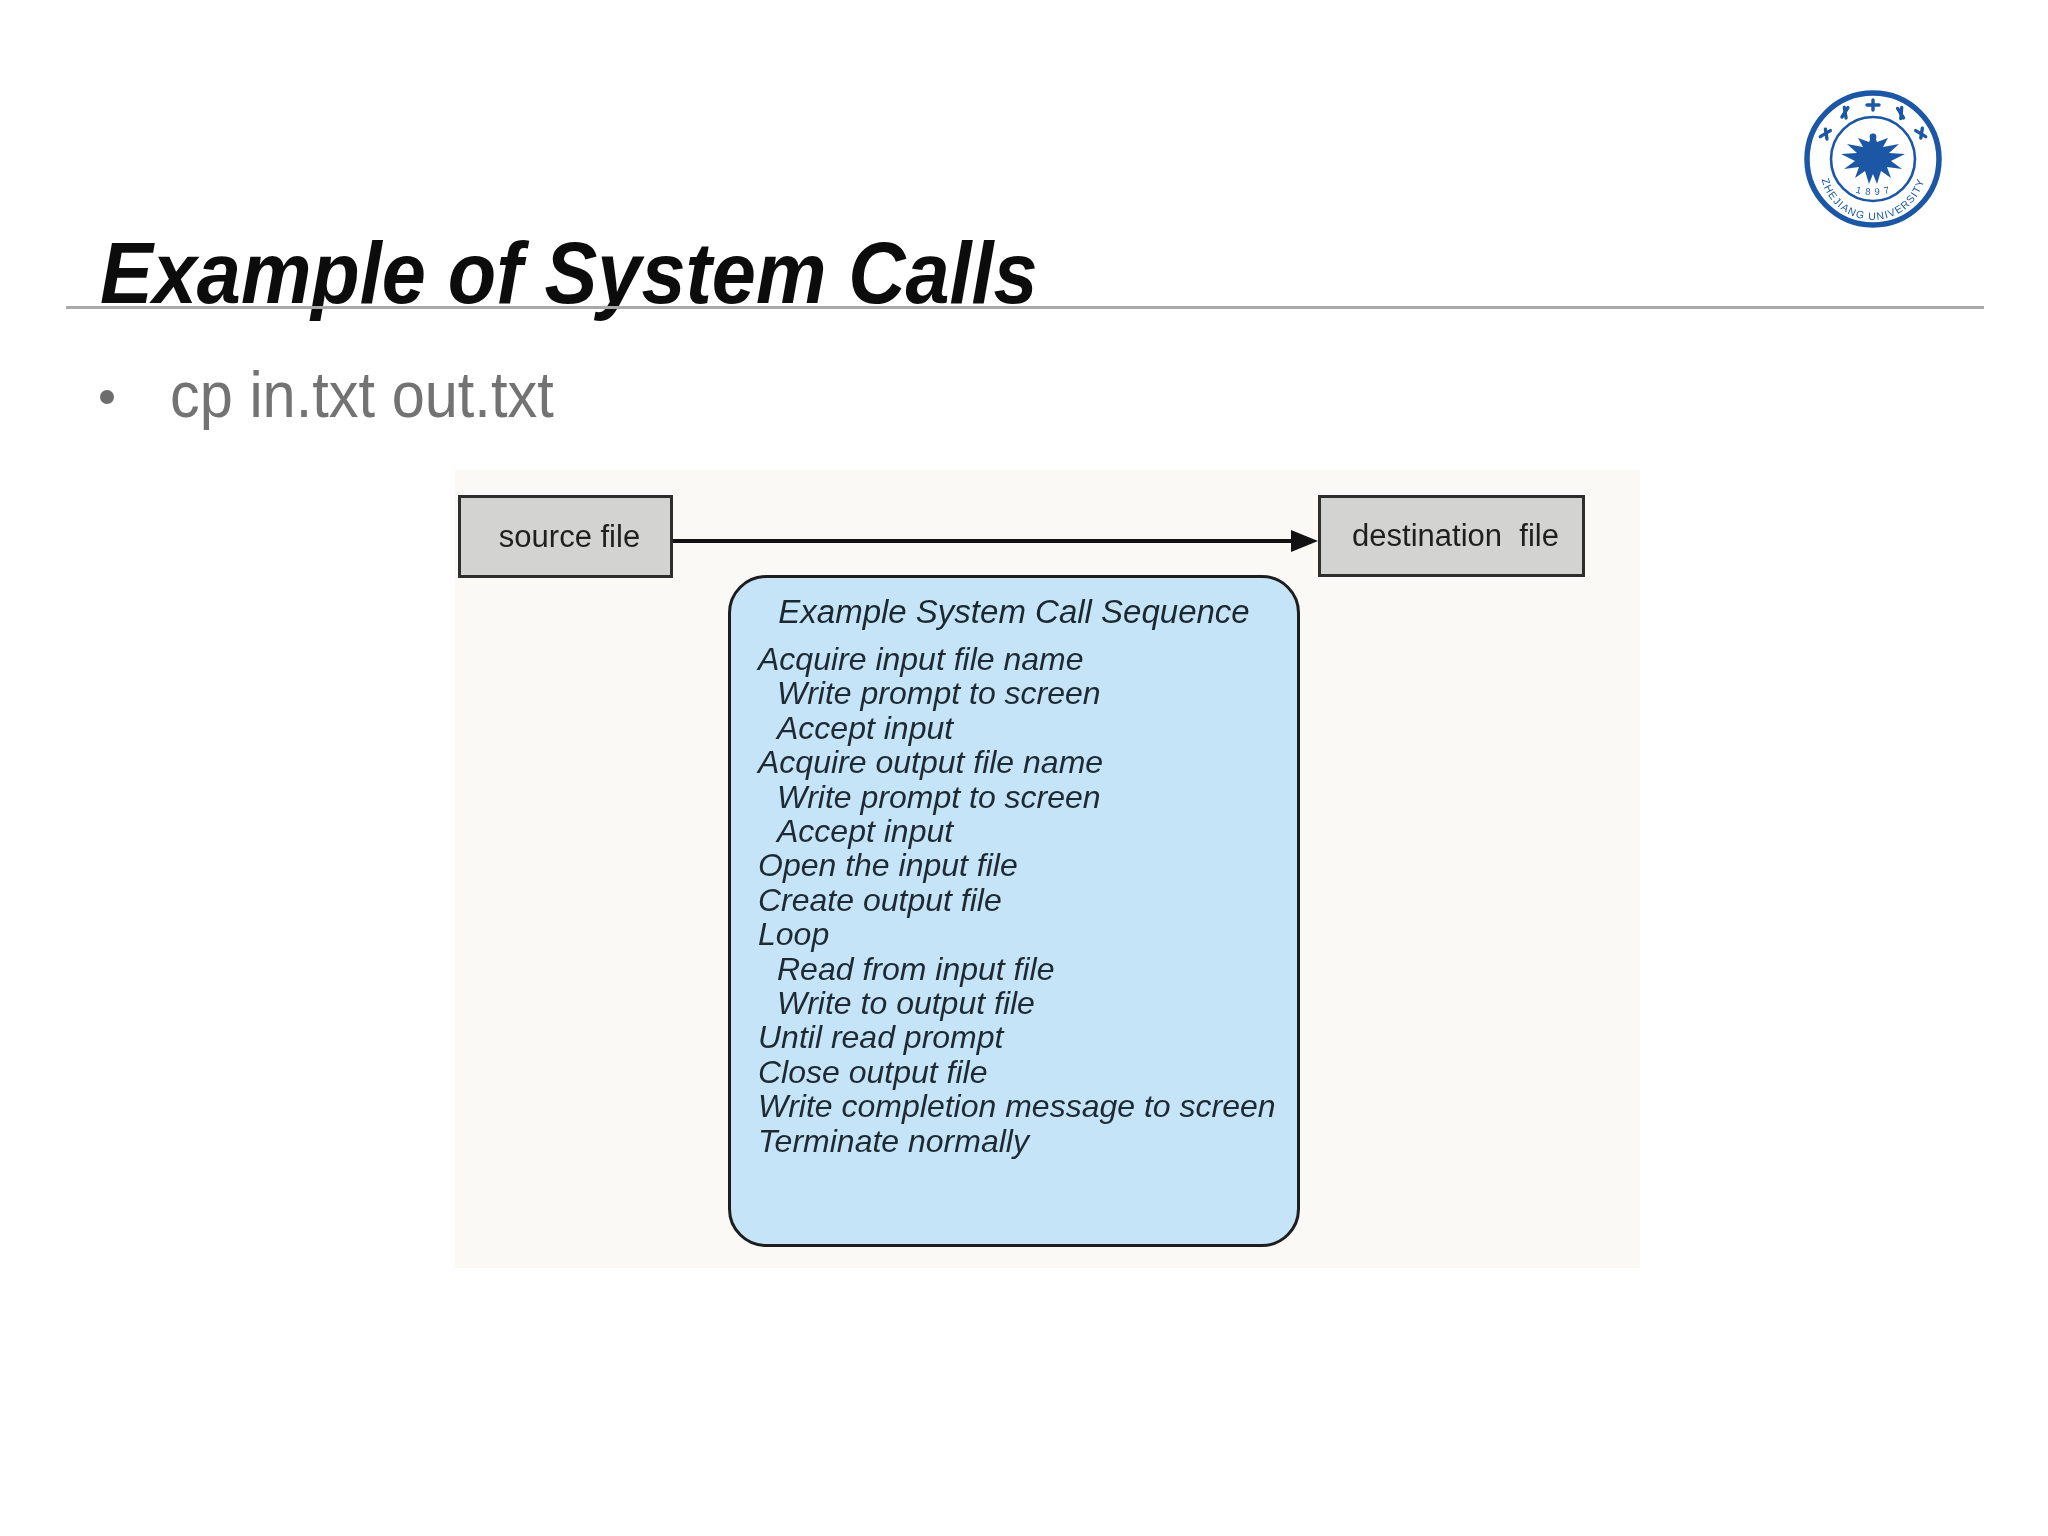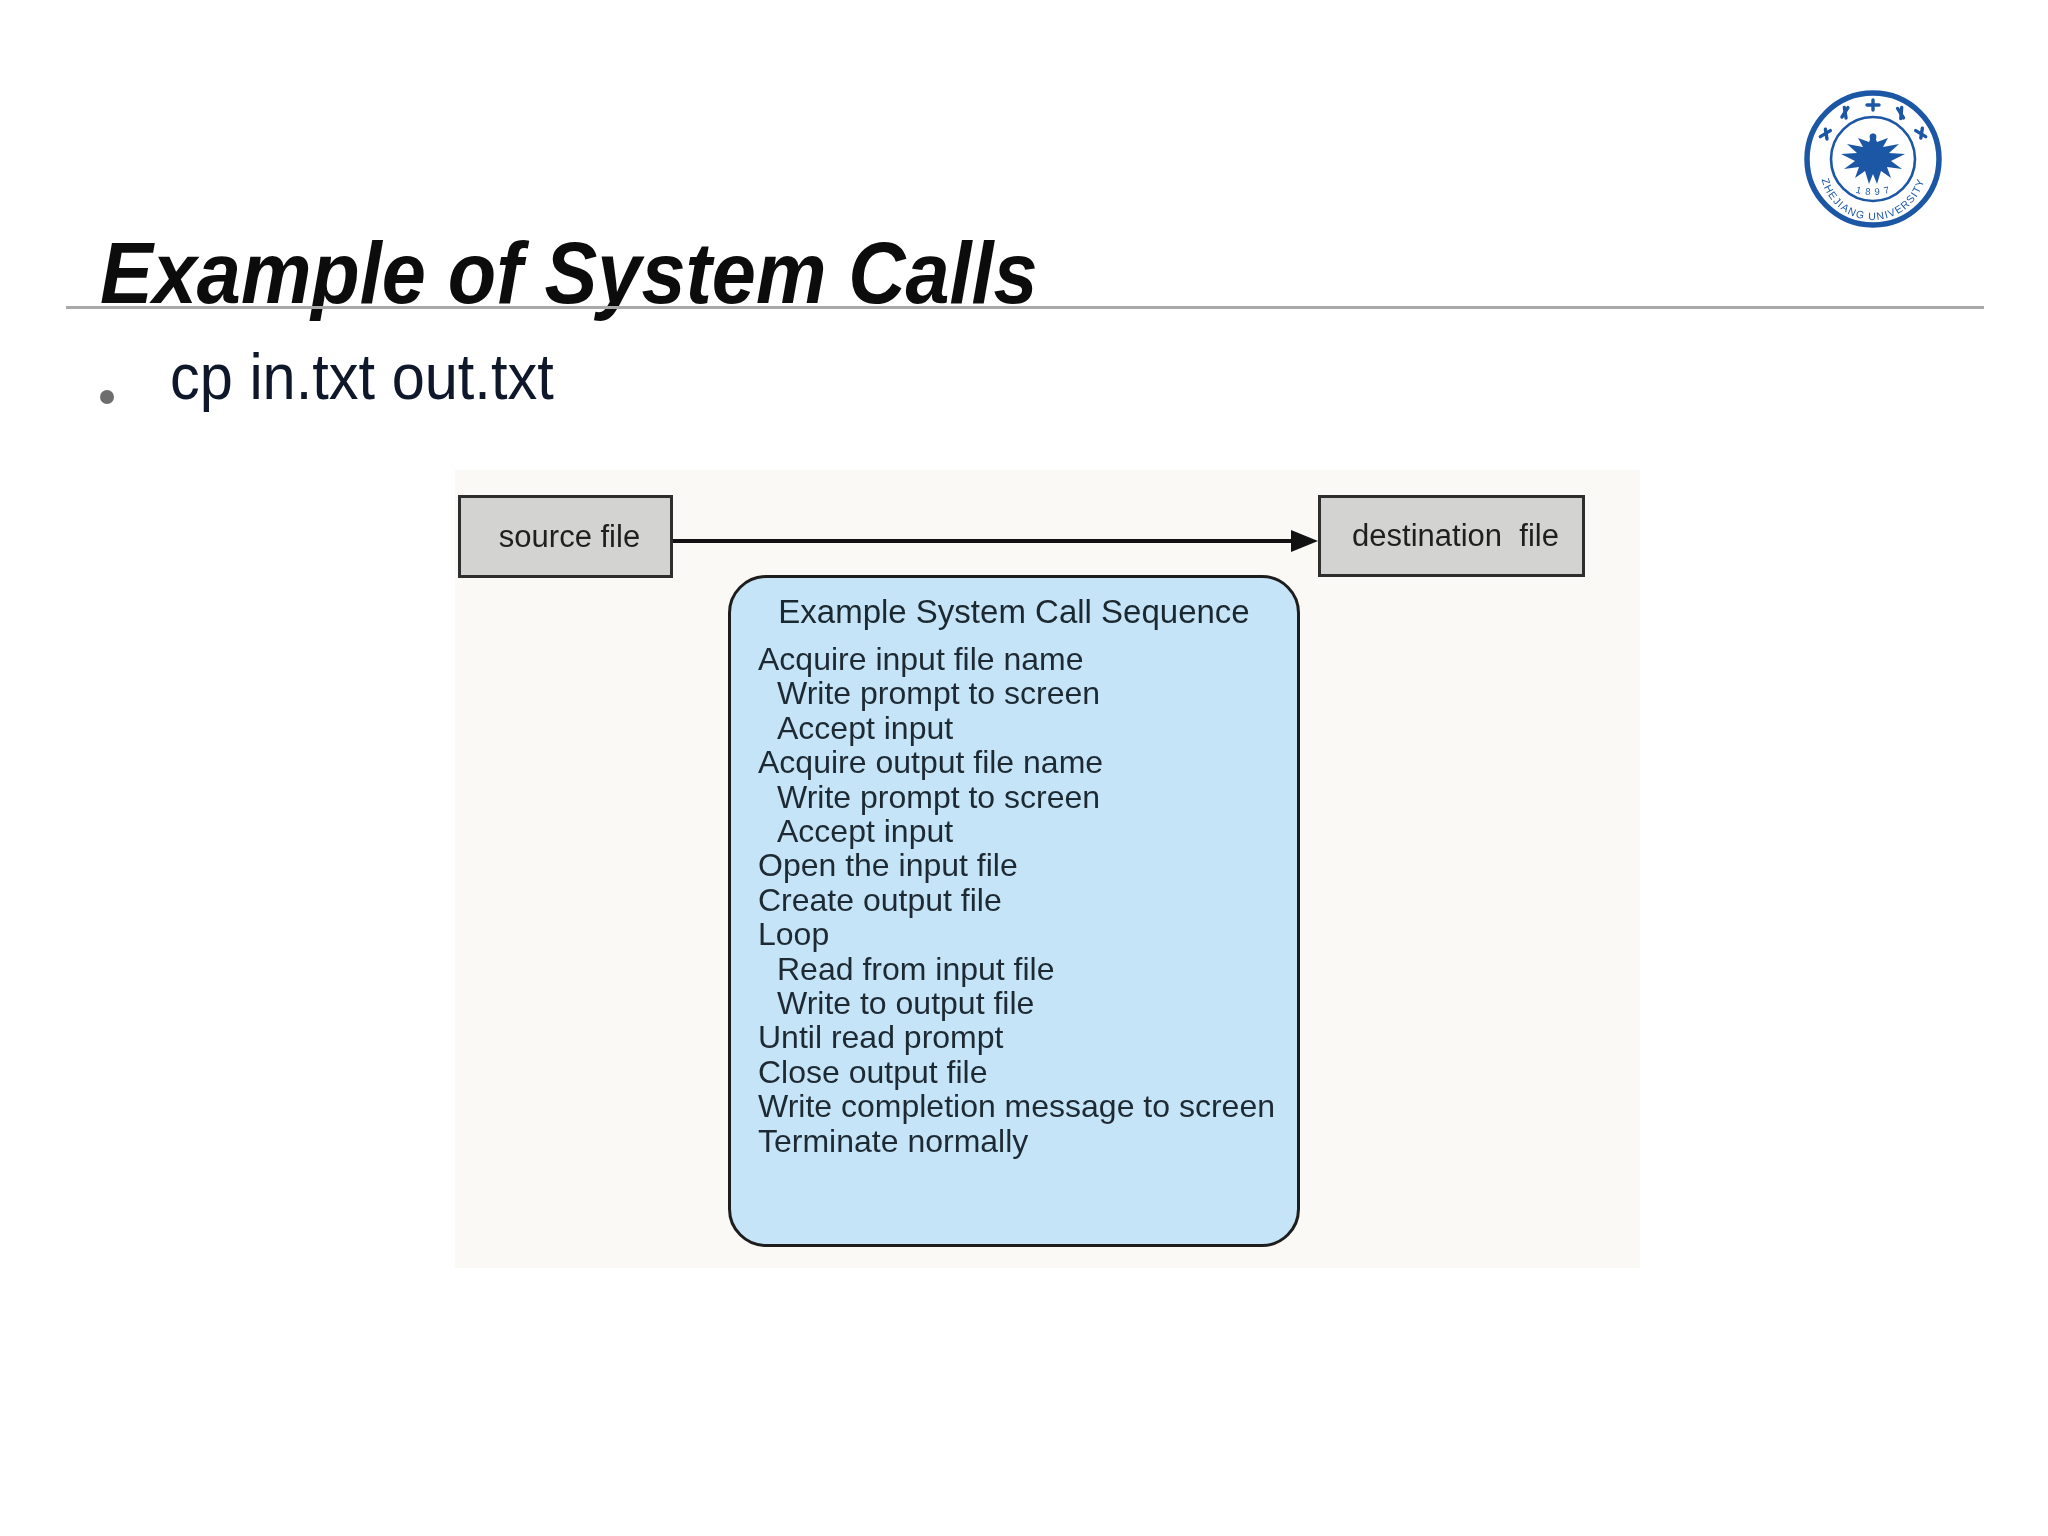--- a/index.html
+++ b/index.html
@@ -7,41 +7,41 @@
          font-family:"Liberation Sans", sans-serif;}
 
   .title{position:absolute;left:100px;top:170px;font-size:88px;line-height:88px;
          color:#0c0c0c;white-space:nowrap;font-style:italic;}
   .title .condense{display:inline-block;transform:scaleX(0.90);transform-origin:0 50%;}
 
   .divider{position:absolute;left:66px;top:306px;width:1918px;height:3px;background:#a9a9a9;}
 
   .bullet-dot{position:absolute;left:100px;top:390px;width:14px;height:14px;border-radius:50%;
               background:#6d6d6d;}
-  .bullet-text{position:absolute;left:170px;top:345px;font-size:64px;line-height:64px;
-               color:#0f172a;white-space:nowrap;}
+  .bullet-text{position:absolute;left:170px;top:363px;font-size:64px;line-height:64px;
+               color:#737373;white-space:nowrap;}
   .bullet-text .condense{display:inline-block;transform:scaleX(0.93);transform-origin:0 50%;}
 
   .figure-panel{position:absolute;left:455px;top:470px;width:1185px;height:798px;
                 background:#faf9f6;}
 
   .file-box{position:absolute;display:flex;align-items:center;justify-content:center;
             box-sizing:border-box;border:3px solid #2e2e2e;background:#d3d3d2;padding-left:8px;}
   .file-box.source{left:458px;top:495px;width:215px;height:83px;}
   .file-box.destination{left:1318px;top:495px;width:267px;height:82px;}
   .file-box .label{font-size:31px;color:#1f1f1f;white-space:pre;}
 
   .arrow-line{position:absolute;left:673px;top:539px;width:621px;height:4px;background:#121212;}
   .arrow-head{position:absolute;left:1291px;top:530px;width:0;height:0;
               border-left:27px solid #121212;border-top:11px solid transparent;
               border-bottom:11px solid transparent;}
 
   .sequence-box{position:absolute;left:728px;top:575px;width:572px;height:672px;
                 box-sizing:border-box;border:3px solid #1d1d1d;border-radius:38px;
-                background:#c5e4f7;}
+                background:#c5e4f7;font-style:italic;}
   .sequence-heading{margin-top:17px;text-align:center;font-size:33px;line-height:33px;
                     color:#1b2830;}
   .sequence-lines{position:absolute;left:27px;top:64px;right:10px;}
   .seq-line{font-size:32px;line-height:34.4px;color:#1e2a33;white-space:nowrap;}
   .seq-line.indent{padding-left:19px;}
 
   .logo{position:absolute;left:1800px;top:86px;width:146px;height:146px;}
 </style>
 </head>
 <body>

